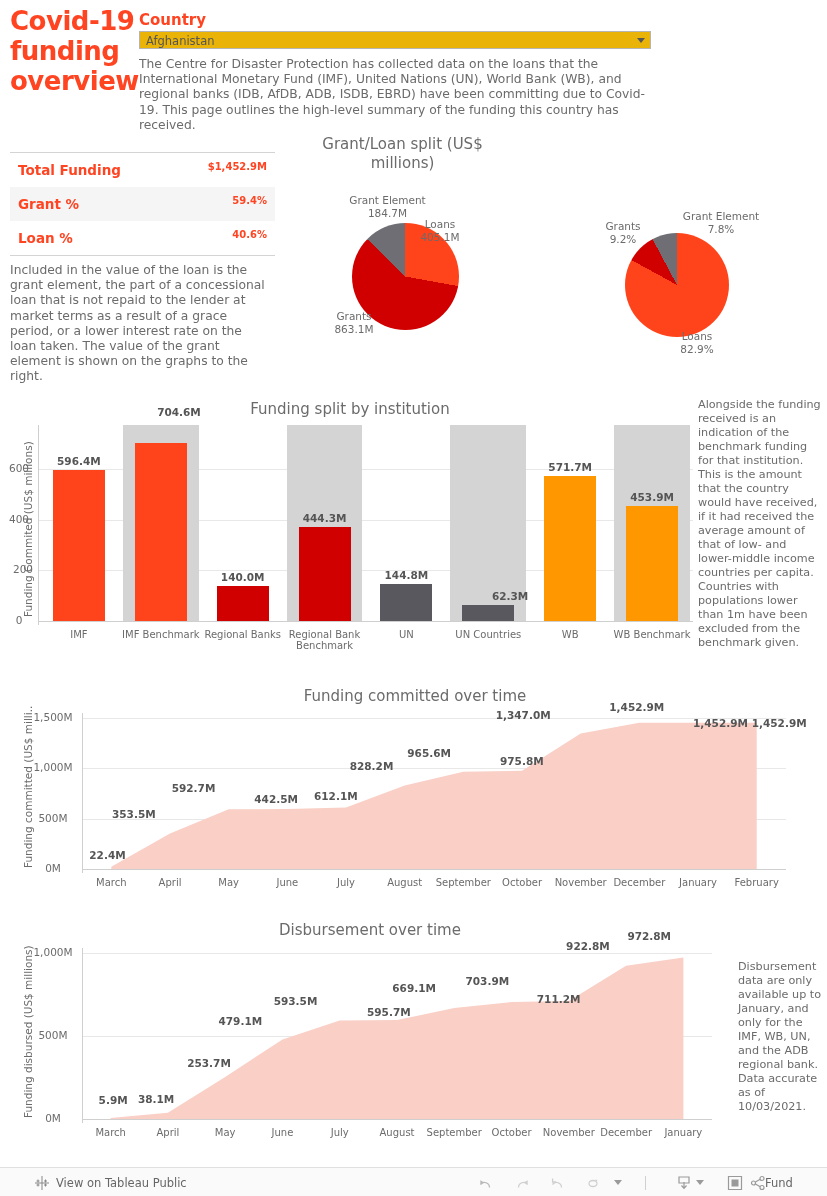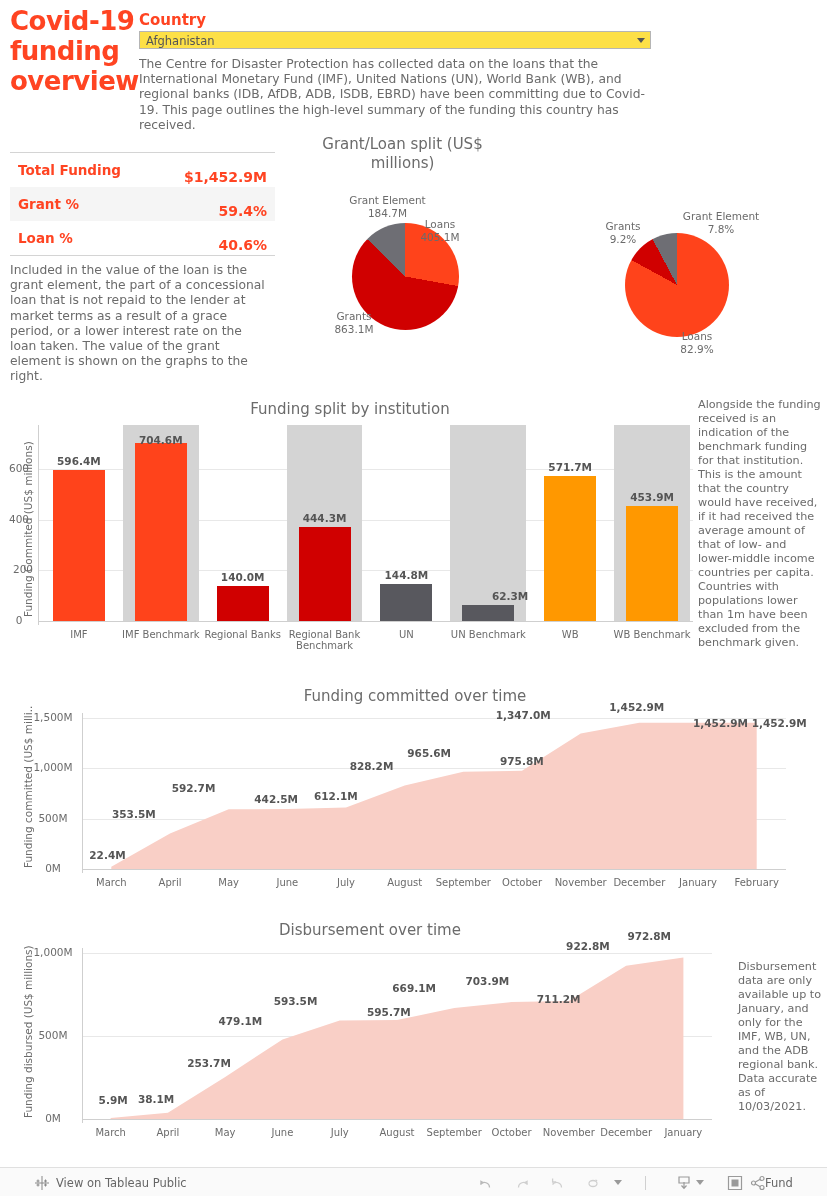--- a/index.html
+++ b/index.html
@@ -8,35 +8,35 @@
 
   
   #dash{position:absolute;left:0;top:0;width:827px;height:1167px;}
 
   .title-main{position:absolute;left:10px;top:6px;width:130px;
     font-family:"DejaVu Sans","Liberation Sans",sans-serif;
     font-size:26px;line-height:30px;font-weight:bold;color:#ff4422;letter-spacing:-0.5px;}
 
   .country-label{position:absolute;left:139px;top:11px;font-size:15px;font-weight:bold;color:#ff4422;}
   .country-select{position:absolute;left:139px;top:31px;width:512px;height:18px;
-    border:1px solid #b5b5b5;background:#fde047;box-sizing:border-box;}
+    border:1px solid #b5b5b5;background:#eab308;box-sizing:border-box;}
   .country-select .val{position:absolute;left:6px;top:2px;font-size:11.5px;color:#555;}
   .country-select .caret{position:absolute;right:5px;top:6px;width:0;height:0;
     border-left:4px solid transparent;border-right:4px solid transparent;border-top:5px solid #555;}
 
   .intro{position:absolute;left:139px;top:57px;width:520px;height:75px;overflow:hidden;
     font-size:12.3px;line-height:15.2px;color:#6b6b6b;}
 
   
   .kpi{position:absolute;left:10px;top:152px;width:265px;}
   .kpi .rule{height:1px;background:#d4d4d4;}
   .kpi .row{height:34px;position:relative;}
   .kpi .row.alt{background:#f5f5f5;}
   .kpi .k{position:absolute;left:8px;top:9px;font-size:13.5px;font-weight:bold;color:#ff4422;}
-  .kpi .v{position:absolute;right:8px;top:16px;font-size:14px;font-weight:bold;color:#ff4422;}
+  .kpi .v{position:absolute;right:8px;top:8px;font-size:10px;font-weight:bold;color:#ff4422;}
 
   .note-left{position:absolute;left:10px;top:263px;width:258px;
     font-size:12.3px;line-height:15.2px;color:#6b6b6b;}
 
   
   .pie-title{position:absolute;font-size:15px;line-height:19px;color:#6b6b6b;text-align:center;}
   .pie{border-radius:50%;}
   .pie-lab{position:absolute;font-size:10.5px;line-height:12.5px;color:#6b6b6b;text-align:center;}
 
   
@@ -131,36 +131,36 @@
     <div class="tickv" style="left:4px;top:512.8px;width:30px;">400</div>
     <div class="gridline" style="left:38px;top:469.3px;width:655px;"></div>
     <div class="tickv" style="left:4px;top:462.3px;width:30px;">600</div>
     <div class="axisline" style="left:38px;top:425px;width:1px;height:200px;background:#cfcfcf;"></div>
     <div class="axisline" style="left:38px;top:621px;width:655px;height:1px;background:#cfcfcf;"></div>
     <div class="bar" style="left:52.9px;top:470.2px;width:52px;height:150.8px;background:#ff431b;"></div>
     <div class="barlab" style="left:38.9px;top:455.2px;width:80px;">596.4M</div>
     <div class="tickh" style="left:38.0px;top:629px;width:81.9px;">IMF</div>
     <div class="bar-bg" style="left:122.9px;top:425px;width:75.9px;height:196px;"></div>
     <div class="bar" style="left:134.8px;top:442.8px;width:52px;height:178.2px;background:#ff431b;"></div>
-    <div class="barlab" style="left:120.8px;top:434px;width:80px;">704.6M</div>
+    <div class="barlab" style="left:120.8px;top:406px;width:80px;text-align:right;">704.6M</div>
     <div class="tickh" style="left:119.9px;top:629px;width:81.9px;">IMF Benchmark</div>
     <div class="bar" style="left:216.7px;top:585.6px;width:52px;height:35.4px;background:#d00000;"></div>
     <div class="barlab" style="left:202.7px;top:570.6px;width:80px;">140.0M</div>
     <div class="tickh" style="left:201.8px;top:629px;width:81.9px;">Regional Banks</div>
     <div class="bar-bg" style="left:286.6px;top:425px;width:75.9px;height:196px;"></div>
     <div class="bar" style="left:298.6px;top:527.3px;width:52px;height:93.7px;background:#d00000;"></div>
     <div class="barlab" style="left:284.6px;top:512.3px;width:80px;">444.3M</div>
     <div class="tickh" style="left:283.6px;top:629px;width:81.9px;">Regional Bank Benchmark</div>
     <div class="bar" style="left:380.4px;top:584.4px;width:52px;height:36.6px;background:#58585e;"></div>
     <div class="barlab" style="left:366.4px;top:569.4px;width:80px;">144.8M</div>
     <div class="tickh" style="left:365.5px;top:629px;width:81.9px;">UN</div>
     <div class="bar-bg" style="left:450.4px;top:425px;width:75.9px;height:196px;"></div>
     <div class="bar" style="left:462.3px;top:605.2px;width:52px;height:15.8px;background:#58585e;"></div>
     <div class="barlab" style="left:448.3px;top:590.2px;width:80px;text-align:right;">62.3M</div>
-    <div class="tickh" style="left:447.4px;top:629px;width:81.9px;">UN Benchmark</div>
+    <div class="tickh" style="left:447.4px;top:629px;width:81.9px;">UN Countries</div>
     <div class="bar" style="left:544.2px;top:476.4px;width:52px;height:144.6px;background:#ff9800;"></div>
     <div class="barlab" style="left:530.2px;top:461.4px;width:80px;">571.7M</div>
     <div class="tickh" style="left:529.3px;top:629px;width:81.9px;">WB</div>
     <div class="bar-bg" style="left:614.1px;top:425px;width:75.9px;height:196px;"></div>
     <div class="bar" style="left:626.1px;top:506.2px;width:52px;height:114.8px;background:#ff9800;"></div>
     <div class="barlab" style="left:612.1px;top:491.2px;width:80px;">453.9M</div>
     <div class="tickh" style="left:611.1px;top:629px;width:81.9px;">WB Benchmark</div>
     <div class="chart-title" style="left:180px;top:687px;width:470px;">Funding committed over time</div>
     <div class="ylab" style="left:22px;top:868px;">Funding committed (US$ milli..</div>
     <div class="tickv" style="left:28px;top:862.0px;width:50px;">0M</div>

